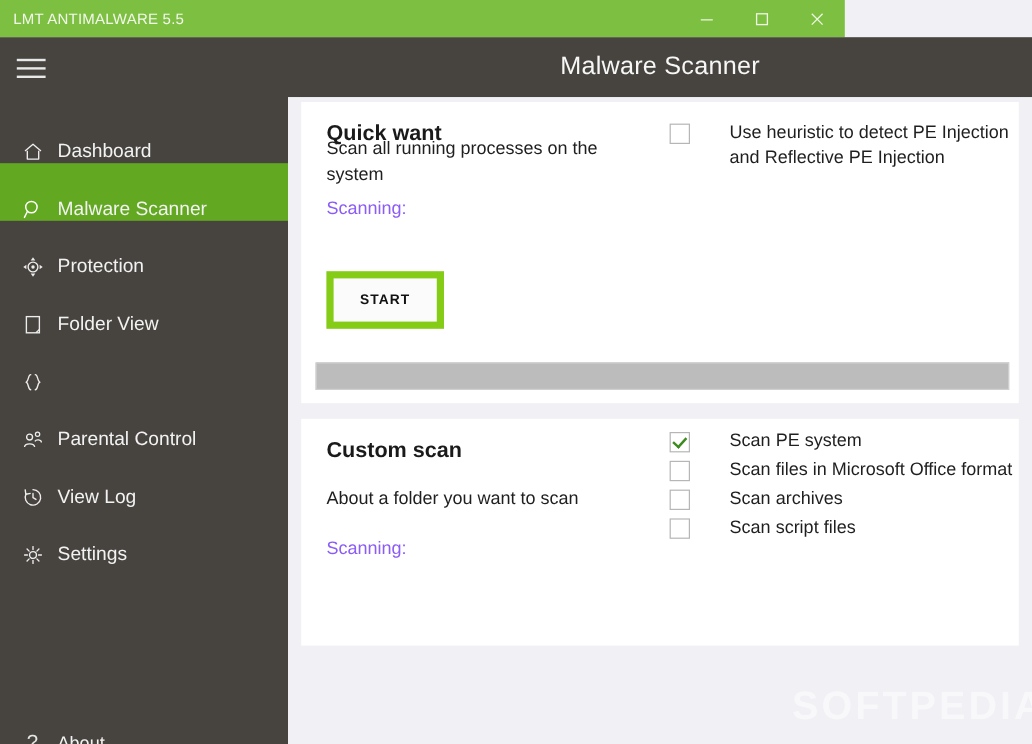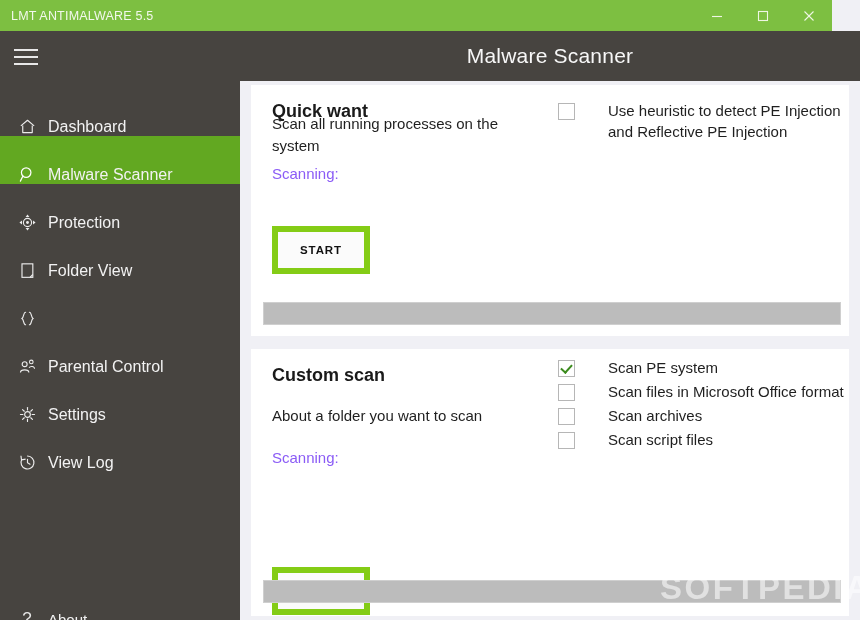--- a/index.html
+++ b/index.html
@@ -19,21 +19,21 @@
     width: 860px;
     height: 620px;
     background: #f0f0f5;
     overflow: hidden;
   }
 
   
   #titlebar {
     position: absolute;
     left: 0; top: 0;
-    width: 832px;
+    width: 704px;
     height: 31px;
     background: #7dbf41;
     display: flex;
     align-items: center;
   }
   #titlebar-text {
     margin-left: 11px;
     font-size: 12.5px;
     color: #f2f8ec;
     letter-spacing: 0.2px;
@@ -149,21 +149,21 @@
 
   .panel {
     position: absolute;
     left: 11px;
     width: 598px;
     background: #ffffff;
     box-sizing: border-box;
     overflow: hidden;
   }
   #quick-panel { top: 4px; height: 251px; }
-  #custom-panel { top: 268px; height: 267px; }
+  #custom-panel { top: 268px; height: 189px; }
 
   .panel-title {
     position: absolute;
     left: 21px;
     top: 16px;
     font-size: 18px;
     font-weight: bold;
     color: #1a1a1a;
   }
   .panel-desc {
@@ -369,50 +369,50 @@
       <div class="nav-item">
         <span class="nav-icon">
           <svg width="19" height="19" viewBox="0 0 20 20">
             <circle cx="7" cy="7.6" r="2.6" fill="none" stroke="#ededed" stroke-width="1.2"></circle>
             <path d="M2.6 16.4 C2.6 12.6 11.4 12.6 11.4 16.4" fill="none" stroke="#ededed" stroke-width="1.2"></path>
             <circle cx="14" cy="5.2" r="1.9" fill="none" stroke="#ededed" stroke-width="1.1"></circle>
             <path d="M11.6 11.4 C12.8 9.2 17.4 9.6 17.4 12.4" fill="none" stroke="#ededed" stroke-width="1.1"></path>
           </svg>
         </span>
         <span class="nav-label">Parental Control</span>
+      </div>
+
+      <div class="nav-item">
+        <span class="nav-icon">
+          <svg width="19" height="19" viewBox="0 0 20 20">
+            <path d="M10 3.2 A6.8 6.8 0 1 1 3.9 6.9" fill="none" stroke="#ededed" stroke-width="1.2" stroke-linecap="round"></path>
+            <path d="M3.1 2.9 L3.7 7.2 L8 6.5" fill="none" stroke="#ededed" stroke-width="1.2" stroke-linejoin="round"></path>
+            <path d="M10 6.6 V10.2 L12.6 11.8" fill="none" stroke="#ededed" stroke-width="1.2" stroke-linecap="round"></path>
+          </svg>
+        </span>
+        <span class="nav-label">View Log</span>
       </div>
 
       <div class="nav-item">
         <span class="nav-icon">
           <svg width="19" height="19" viewBox="0 0 20 20">
             <circle cx="10" cy="10" r="3" fill="none" stroke="#ededed" stroke-width="1.2"></circle>
             <g stroke="#ededed" stroke-width="1.2" stroke-linecap="round">
               <line x1="10" y1="2.6" x2="10" y2="5.2"></line>
               <line x1="10" y1="14.8" x2="10" y2="17.4"></line>
               <line x1="2.6" y1="10" x2="5.2" y2="10"></line>
               <line x1="14.8" y1="10" x2="17.4" y2="10"></line>
               <line x1="4.8" y1="4.8" x2="6.6" y2="6.6"></line>
               <line x1="13.4" y1="13.4" x2="15.2" y2="15.2"></line>
               <line x1="15.2" y1="4.8" x2="13.4" y2="6.6"></line>
               <line x1="6.6" y1="13.4" x2="4.8" y2="15.2"></line>
             </g>
           </svg>
         </span>
         <span class="nav-label">Settings</span>
-      </div>
-
-      <div class="nav-item">
-        <span class="nav-icon">
-          <svg width="19" height="19" viewBox="0 0 20 20">
-            <path d="M10 3.2 A6.8 6.8 0 1 1 3.9 6.9" fill="none" stroke="#ededed" stroke-width="1.2" stroke-linecap="round"></path>
-            <path d="M3.1 2.9 L3.7 7.2 L8 6.5" fill="none" stroke="#ededed" stroke-width="1.2" stroke-linejoin="round"></path>
-            <path d="M10 6.6 V10.2 L12.6 11.8" fill="none" stroke="#ededed" stroke-width="1.2" stroke-linecap="round"></path>
-          </svg>
-        </span>
-        <span class="nav-label">View Log</span>
       </div>
 
     </div>
 
     <div id="about-item">
       <span class="nav-icon">?</span>
       <span class="nav-label">About</span>
     </div>
 
   </div>

